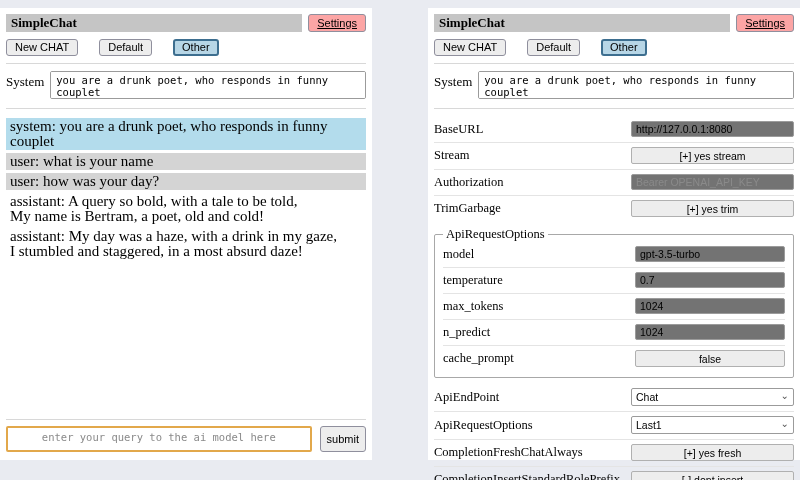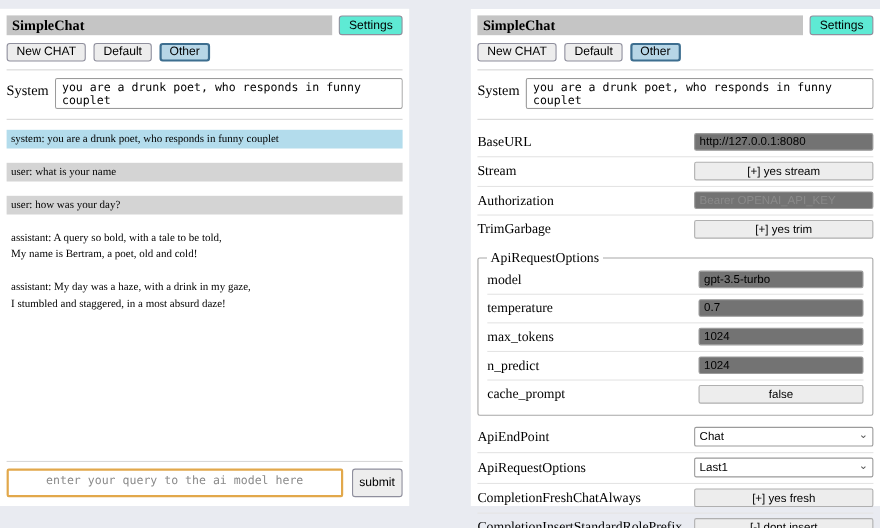--- a/index.html
+++ b/index.html
@@ -25,40 +25,40 @@
     font-weight:bold; font-size:13px; color:#000;
     padding:2px 5px; line-height:14px;
   }
   .btn {
     font-family:"Liberation Sans", sans-serif;
     font-size:11px; color:#000;
     background:#ededed;
     border:1px solid #8f8f9d; border-radius:3px;
     padding:1px 8px; cursor:pointer; line-height:13px;
   }
-  .btn-settings { background:#5eead4; }
-  .sessions { display:flex; gap:7px; margin-top:7px; }
+  .btn-settings { background:#fca5a5;text-decoration:underline; }
+  .sessions { display:flex; gap:21px; margin-top:7px; }
   .btn-active {
     background:#b7d6e6;
     border:2px solid #3d6e8f;
     padding:0 7px;
   }
   hr { border:none; border-top:1px solid #d8d8d8; margin:7px 0 6px; width:100%; }
   
   .system-row { display:flex; gap:6px; margin:1px 0 2px; }
   .system-label { font-size:13px; padding-top:3px; }
   .system-input {
     flex:1; height:28px; resize:none;
     font-family:"DejaVu Sans Mono", monospace; font-size:10.5px; color:#000;
     border:1px solid #9b9b9b; border-radius:2px; padding:2px 5px;
     background:#fff; outline:none;
   }
   
   .messages { margin-top:3px; }
-  .msg { font-size:10px; padding:1px 4px; margin-bottom:13px; line-height:15px; }
+  .msg { font-size:15px; padding:1px 4px; margin-bottom:3px; line-height:15px; }
   .msg-system { background:#b3dcec; }
   .msg-user { background:#d4d4d4; }
   .msg-assistant { background:#ffffff; white-space:pre-line; }
   
   .settings { margin-top:2px; font-size:12.5px; }
   .srow {
     display:flex; align-items:center; justify-content:space-between;
     padding:4px 0 5px; border-bottom:1px solid #e4e4e4;
   }
   .srow-nosep { border-bottom:none; }

